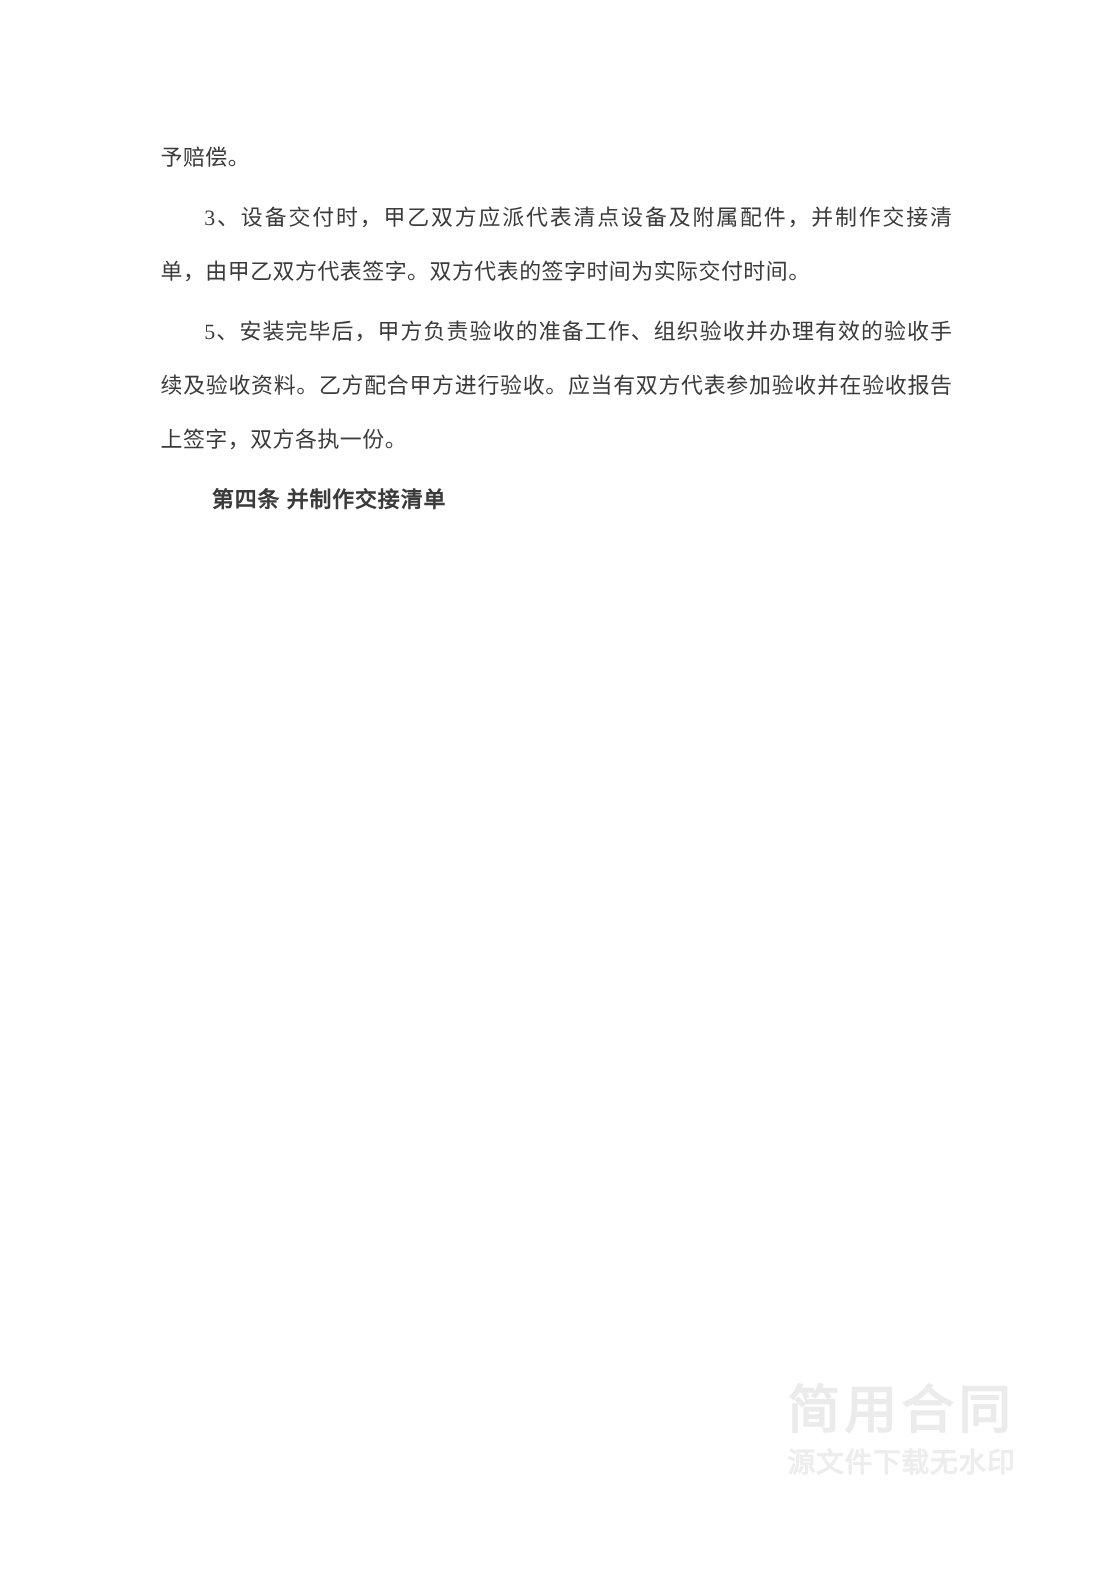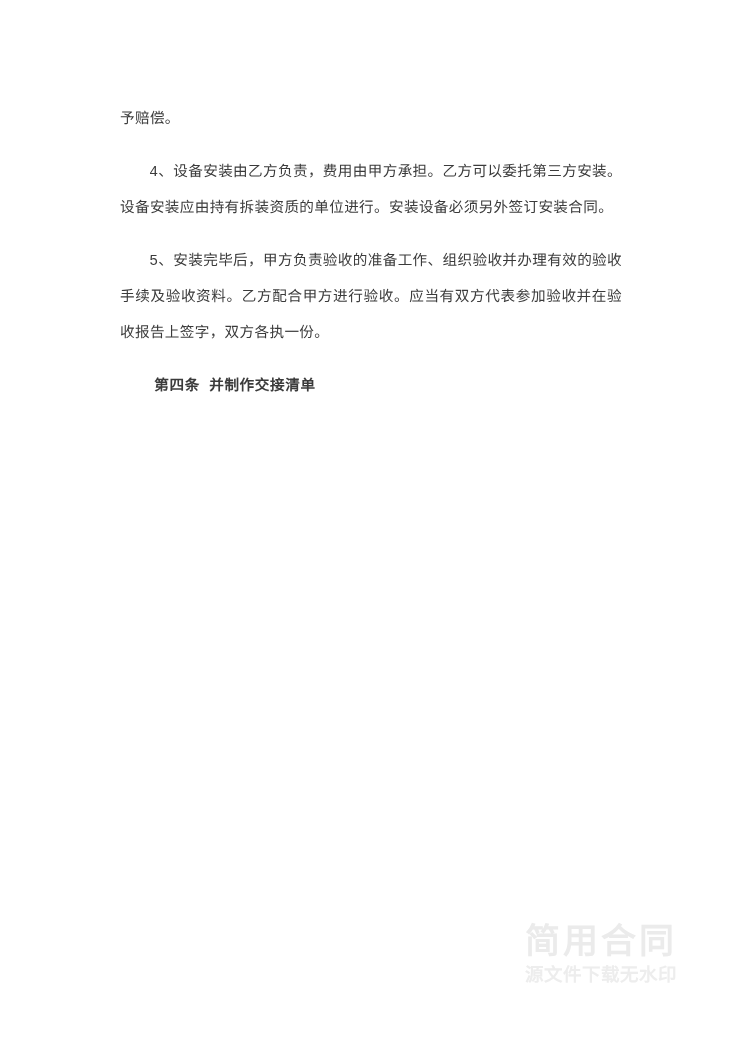--- a/index.html
+++ b/index.html
@@ -20,25 +20,25 @@
 
   .doc-body {
     position: absolute;
     left: 103px;
     top: 84px;
     width: 536px;
   }
 
   .para,
   .heading {
-    font-family: Liberation Mono, monospace;
+    font-family: Liberation Serif, serif;
     color: #3b3b3b;
     font-size: 14.6px;
     line-height: 36px;
-    margin: 17px;
+    margin: 4px;
     text-align: justify;
     text-justify: inter-ideograph;
     letter-spacing: 0.35px;
     -webkit-font-smoothing: antialiased;
   }
 
   .para {
     text-indent: 2em;
   }
 
@@ -97,26 +97,26 @@
 </style>
 </head>
 <body>
 
 <div class="page">
 
   <div class="doc-body">
 
     <p class="para no-indent">予赔偿。</p>
 
+    <p class="para">3、设备交付时，甲乙双方应派代表清点设备及附属配件，并制作交接清单，由甲乙双方代表签字。双方代表的签字时间为实际交付时间。</p>
 
 
 
 
 
-    <p class="para">4、设备安装由乙方负责，费用由甲方承担。乙方可以委托第三方安装。设备安装应由持有拆装资质的单位进行。安装设备必须另外签订安装合同。</p>
 
     <p class="para">5、安装完毕后，甲方负责验收的准备工作、组织验收并办理有效的验收手续及验收资料。乙方配合甲方进行验收。应当有双方代表参加验收并在验收报告上签字，双方各执一份。</p>
 
     <p class="heading">第四条  并制作交接清单</p>
 
 
   </div>
 
   <div class="watermark">
     <div class="watermark-title">简用合同</div>

